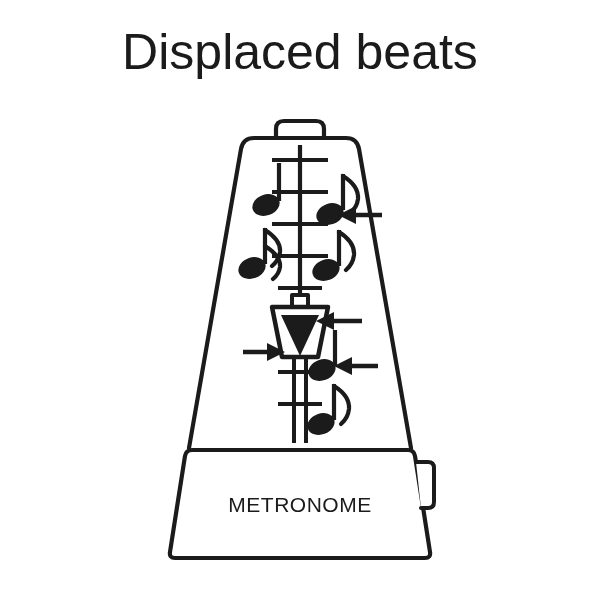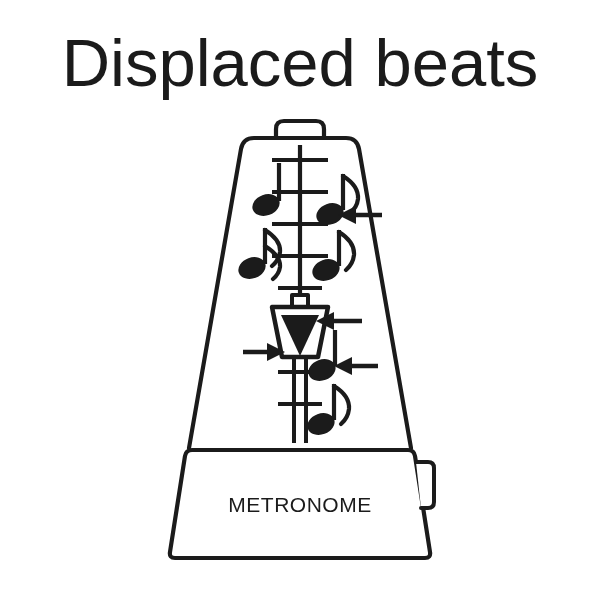--- a/index.html
+++ b/index.html
@@ -20,21 +20,21 @@
     height: 600px;
     background: #ffffff;
   }
   #title {
     position: absolute;
     left: 0;
     top: 24px;
     width: 600px;
     text-align: center;
     font-family: "Liberation Sans", sans-serif;
-    font-size: 67px;
+    font-size: 50px;
     font-weight: 400;
     color: #1b1b1b;
     letter-spacing: 0px;
     line-height: 1.15;
     white-space: nowrap;
   }
   #figure {
     position: absolute;
     left: 0;
     top: 0;

